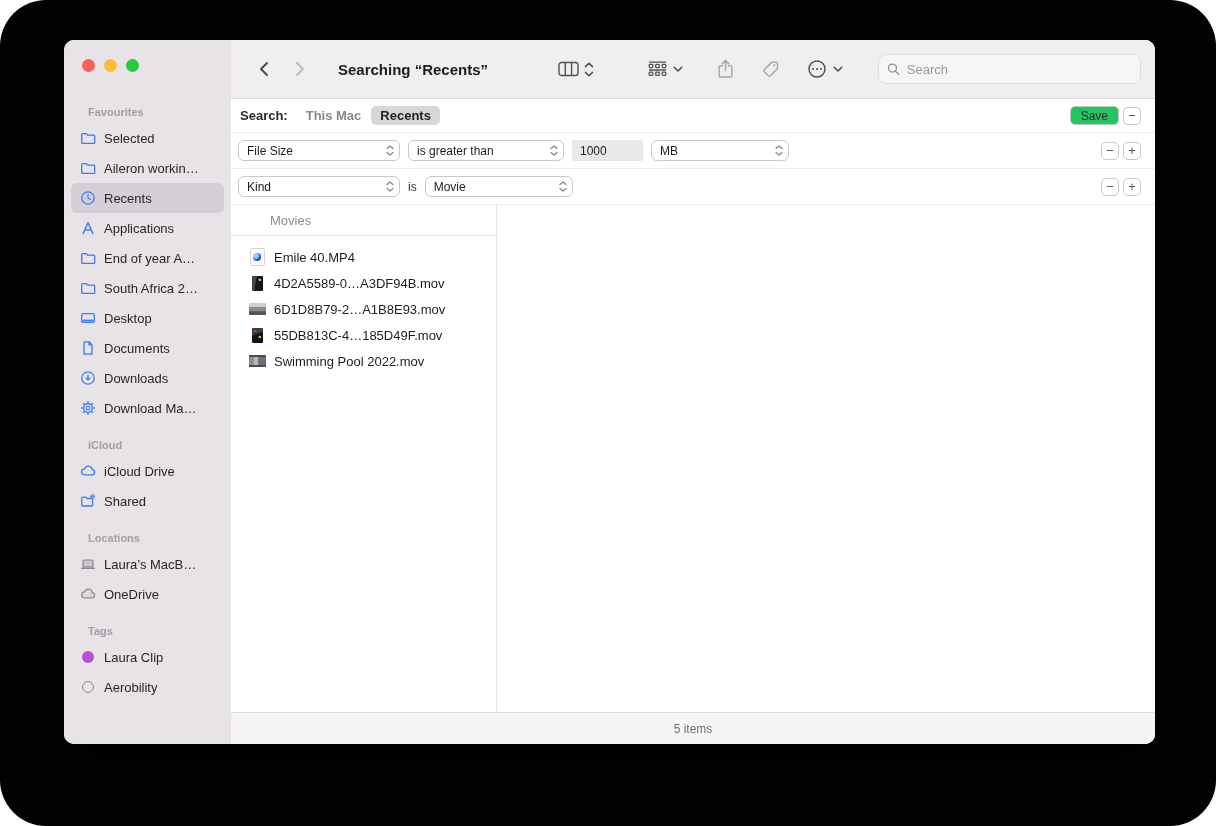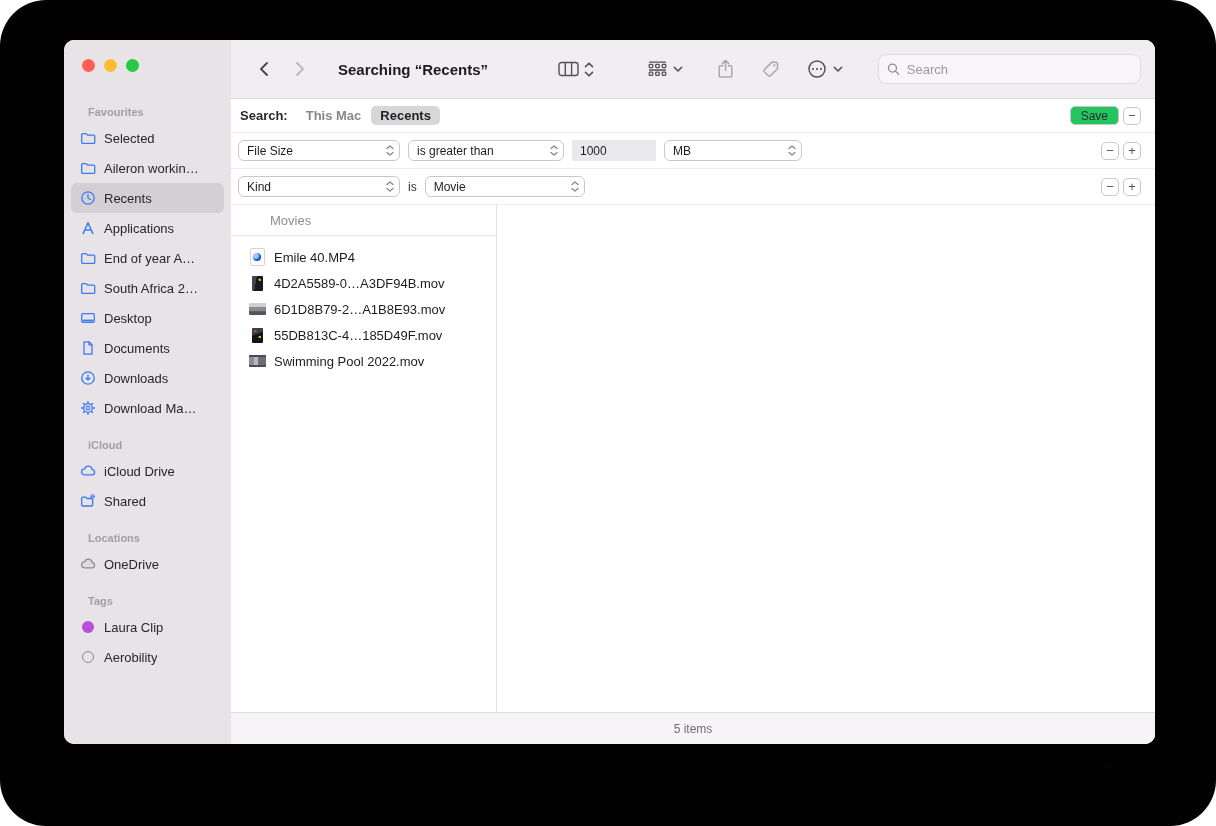--- a/index.html
+++ b/index.html
@@ -28,21 +28,21 @@
   .scope-row{height:33px;border-bottom:1px solid #ececec;display:flex;align-items:center;padding:0 14px 0 9px;flex-shrink:0;background:#fff;}
   .scope-label{font-size:13px;font-weight:700;color:#2a282c;}
   .scope-item{font-size:13px;font-weight:600;color:#8a868c;margin-left:18px;}
   .scope-item.active{color:#232125;background:#d9d6d9;border-radius:5px;padding:2px 9px;margin-left:10px;}
   .right-btns{margin-left:auto;display:flex;align-items:center;gap:4px;}
   .push-btn{height:19px;border:1px solid #c9c7c9;border-radius:5px;background:#22c55e;font-size:12px;color:#2c2a2e;display:flex;align-items:center;justify-content:center;padding:0 10px;box-sizing:border-box;}
   .mini-btn{width:18px;height:18px;border:1px solid #c9c7c9;border-radius:5px;background:#fff;font-size:13px;color:#525055;display:flex;align-items:center;justify-content:center;box-sizing:border-box;line-height:1;}
   .filter-row{height:35px;border-bottom:1px solid #ececec;display:flex;align-items:center;padding:0 14px 0 7px;gap:8px;flex-shrink:0;background:#fff;}
   .select{height:21px;background:#fff;border:1px solid #c9c7c9;border-radius:6px;display:flex;align-items:center;justify-content:space-between;padding:0 5px 0 8px;font-size:12px;color:#1d1d1f;box-sizing:border-box;flex-shrink:0;}
   .select span{overflow:hidden;white-space:nowrap;}
-  .value-input{height:21px;background:#e9e8ea;border:none;border-radius:2px;font-size:12px;color:#1d1d1f;padding:0 8px;box-sizing:border-box;width:84px;font-family:"Liberation Sans",sans-serif;outline:none;flex-shrink:0;}
+  .value-input{height:21px;background:#e9e8ea;border:none;border-radius:2px;font-size:12px;color:#1d1d1f;padding:0 8px;box-sizing:border-box;width:71px;font-family:"Liberation Sans",sans-serif;outline:none;flex-shrink:0;}
   .is-label{font-size:12px;color:#333136;}
   
   .files{flex:1;display:flex;min-height:0;background:#fff;}
   .col1{width:266px;border-right:1px solid #e4e2e4;box-sizing:border-box;flex-shrink:0;}
   .group-header{height:31px;display:flex;align-items:center;padding-left:39px;font-size:13px;color:#908c90;border-bottom:1px solid #e7e5e7;box-sizing:border-box;}
   .file-row{height:26px;display:flex;align-items:center;gap:8px;padding-left:17px;font-size:13px;color:#1d1d1f;white-space:nowrap;}
   .file-rows{padding-top:8px;}
   .f-ico{width:18px;height:18px;display:flex;align-items:center;justify-content:center;flex-shrink:0;}
   .thumb-qt{width:13px;height:16px;background:#fdfdfd;border:1px solid #d5d5d8;border-radius:2px;display:flex;align-items:center;justify-content:center;}
   .thumb-qt i{width:8px;height:8px;border-radius:50%;background:radial-gradient(circle at 35% 35%,#9ecbff 0 2px,#1c4fd8 60%,#10245e);display:block;}
@@ -177,20 +177,29 @@
             <path d="M11.3 4.4a1.5 1.1 0 0 1 2.6 0z" fill="#e7e3e7"></path>
           </svg>
         </span>
       <span class="sb-label">Shared</span>
     </div>
 
     <div class="sb-header">Locations</div>
     <div class="sb-item">
       <span class="sb-ico">
           <svg width="16" height="16" viewBox="0 0 16 16">
+            <rect x="3" y="4" width="10" height="6.8" rx="0.9" fill="#c9c5c9" stroke="#8e8a90" stroke-width="1.2"></rect>
+            <path d="M1.6 12.2h12.8" stroke="#8e8a90" stroke-width="1.6" stroke-linecap="round"></path>
+          </svg>
+        </span>
+      <span class="sb-label">Laura’s MacB…</span>
+    </div>
+    <div class="sb-item">
+      <span class="sb-ico">
+          <svg width="16" height="16" viewBox="0 0 16 16">
             <path d="M4.4 11.8h7.4a2.6 2.6 0 0 0 .4-5.2 3.8 3.8 0 0 0-7.4-.8 3 3 0 0 0-.4 6z" fill="#dedade" stroke="#8e8a90" stroke-width="1.2" stroke-linejoin="round"></path>
           </svg>
         </span>
       <span class="sb-label">OneDrive</span>
     </div>
 
     <div class="sb-header">Tags</div>
     <div class="sb-item">
       <span class="sb-ico">
           <span style="width:12px;height:12px;border-radius:50%;background:#b94fd6;display:block;"></span>
@@ -321,21 +330,21 @@
     </div>
 
     <div class="filter-row">
       <div class="select" style="width:162px">
         <span>Kind</span>
         <svg width="8" height="11" viewBox="0 0 8 11">
             <path d="M1 3.6 4 .9l3 2.7M1 7.4 4 10.1l3-2.7" fill="none" stroke="#8a8a8e" stroke-width="1.3" stroke-linecap="round" stroke-linejoin="round"></path>
           </svg>
       </div>
       <span class="is-label">is</span>
-      <div class="select" style="width:160px">
+      <div class="select" style="width:148px">
         <span>Movie</span>
         <svg width="8" height="11" viewBox="0 0 8 11">
             <path d="M1 3.6 4 .9l3 2.7M1 7.4 4 10.1l3-2.7" fill="none" stroke="#8a8a8e" stroke-width="1.3" stroke-linecap="round" stroke-linejoin="round"></path>
           </svg>
       </div>
       <div class="right-btns">
         <button class="mini-btn">−</button>
         <button class="mini-btn">+</button>
       </div>
     </div>

